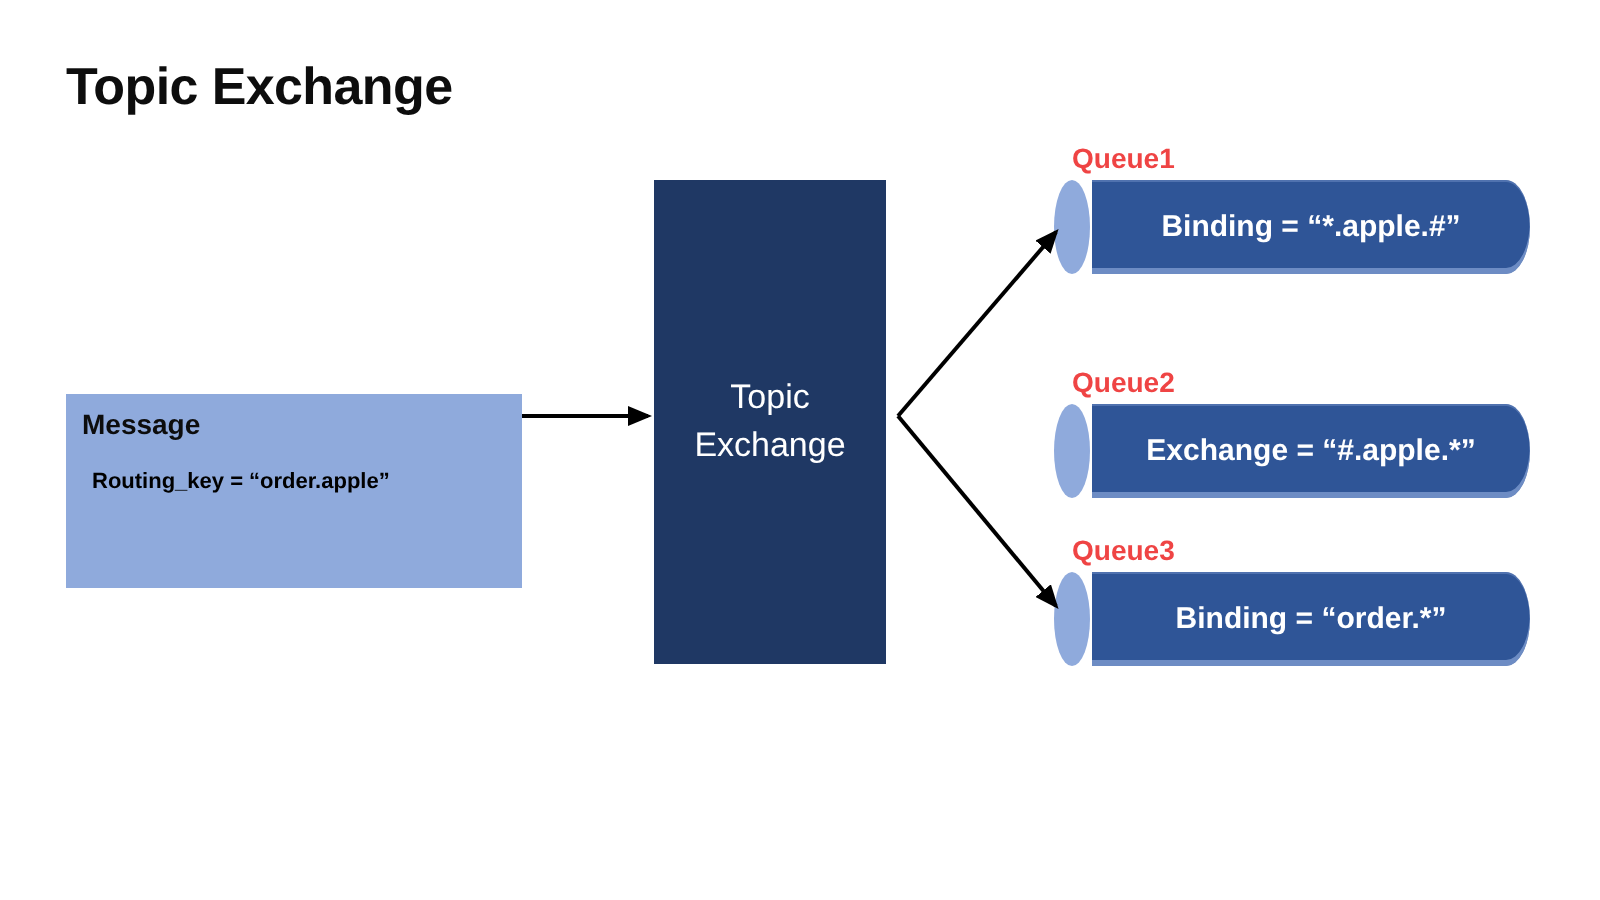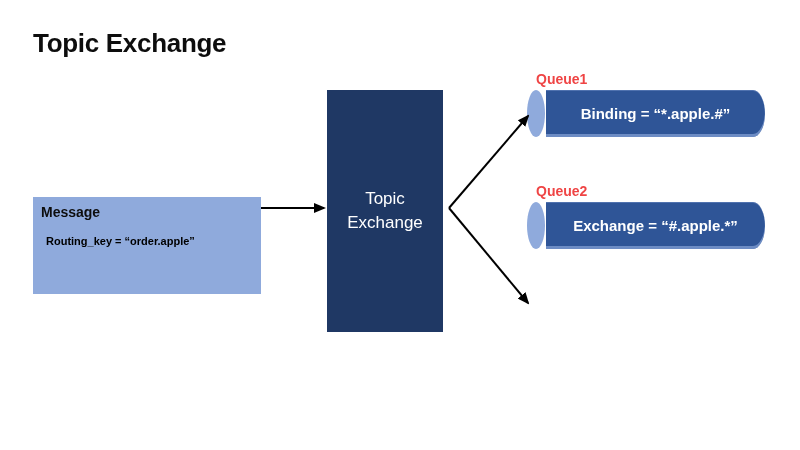--- a/index.html
+++ b/index.html
@@ -158,20 +158,29 @@
   <div class="queue queue-2">
     <div class="queue-label">Queue2</div>
     <div class="cylinder">
       <div class="cylinder-cap"></div>
       <div class="cylinder-body">
         <span class="binding-text">Exchange = “#.apple.*”</span>
       </div>
     </div>
   </div>
 
+  <div class="queue queue-3">
+    <div class="queue-label">Queue3</div>
+    <div class="cylinder">
+      <div class="cylinder-cap"></div>
+      <div class="cylinder-body">
+        <span class="binding-text">Binding = “order.*”</span>
+      </div>
+    </div>
+  </div>
 
   <svg class="arrow-layer" viewBox="0 0 800 450" xmlns="http://www.w3.org/2000/svg">
     <defs>
       <marker id="arrowhead" markerUnits="userSpaceOnUse" markerWidth="12" markerHeight="10" refX="10" refY="5" orient="auto">
         <path d="M0,0 L12,5 L0,10 Z" fill="#000000"></path>
       </marker>
     </defs>
     <line x1="261" y1="208" x2="324" y2="208" stroke="#000000" stroke-width="2" marker-end="url(#arrowhead)"></line>
     <line x1="449" y1="208" x2="528" y2="116" stroke="#000000" stroke-width="2" marker-end="url(#arrowhead)"></line>
     <line x1="449" y1="208" x2="528" y2="303" stroke="#000000" stroke-width="2" marker-end="url(#arrowhead)"></line>

